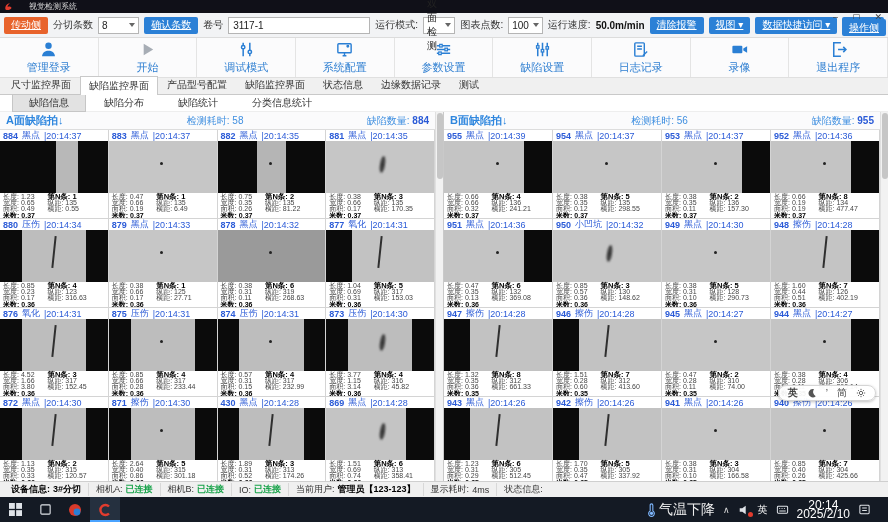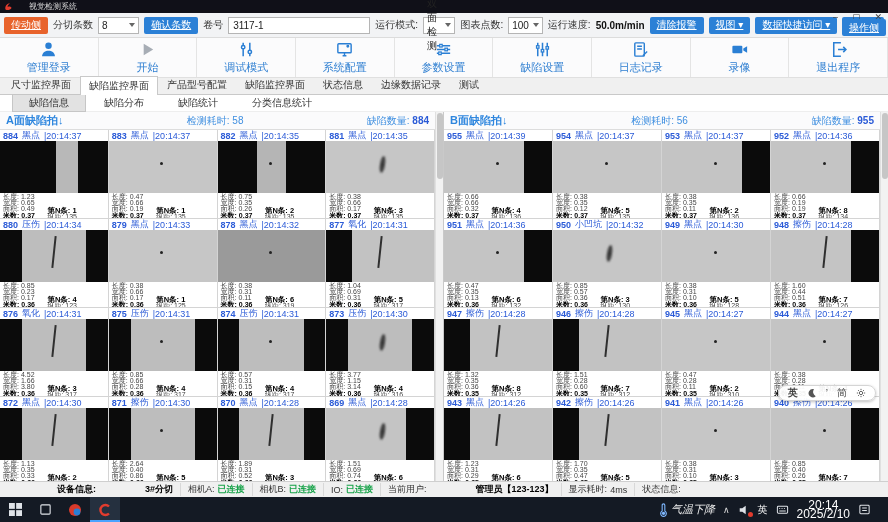--- a/index.html
+++ b/index.html
@@ -64,39 +64,39 @@
   .v4{background:#9a9a9a;}
   .v5{background:linear-gradient(90deg,#c4c4c4 0 74%,#0b0b0b 74% 100%);}
   .v6{background:linear-gradient(90deg,#0b0b0b 0 24%,#c2c2c2 24% 100%);}
   .v7{background:linear-gradient(90deg,#0b0b0b 0 36%,#b5b5b5 36% 64%,#0b0b0b 64% 100%);}
   .dot::after{content:"";position:absolute;left:48%;top:40%;width:3px;height:3px;background:#222;border-radius:50%;}
   .smudge::after{content:"";position:absolute;left:50%;top:28%;width:5px;height:17px;background:#3a3a3a;border-radius:50%;filter:blur(1px);transform:rotate(9deg);}
   .scratch::after{content:"";position:absolute;left:49%;top:12%;width:2px;height:32px;background:#2f2f2f;filter:blur(.5px);transform:rotate(6deg);}
   .cell-stats{position:relative;height:26px;padding:1px 3px;font-size:7px;line-height:6.2px;color:#444;}
   .cell-stats .sline{white-space:nowrap;}
   .cell-stats .mline{color:#000;font-weight:bold;}
-  .col-r{position:absolute;left:44%;top:15px;}
+  .col-r{position:absolute;left:44%;top:1px;}
   .col-r .strip-line{color:#000;font-weight:bold;font-size:7.5px;}
 
   
   .statusbar{height:16px;background:#f0f0f0;border-top:1px solid #cfcfcf;display:flex;align-items:center;font-size:9px;color:#333;padding:0 4px;white-space:nowrap;}
   .statusbar .seg{padding:0 7px;border-right:1px solid #d8d8d8;display:flex;gap:3px;align-items:center;}
   .statusbar .seg:last-child{border-right:none;}
-  .statusbar b{color:#000;margin-left:46px;}
+  .statusbar b{color:#000;}
   .ok{color:#18a34a;font-weight:bold;}
 
   
   .taskbar{height:25px;background:#141a24;display:flex;align-items:stretch;color:#dfe3e8;}
   .tb-left{display:flex;}
   .tb-btn{width:30px;display:flex;align-items:center;justify-content:center;cursor:pointer;}
   .tb-btn.active{background:#25303f;box-shadow:inset 0 -2px 0 #4aa3ff;}
   .tb-spacer{flex:1;}
   .tb-right{display:flex;align-items:center;gap:8px;padding-right:4px;}
   .tb-right .titem{display:flex;align-items:center;gap:3px;font-size:9px;cursor:pointer;position:relative;}
-  .weather{font-size:11px;color:#eee;font-style:italic;}
+  .weather{font-size:14px;color:#eee;}
   .caret-up{font-size:9px;color:#ddd;}
   .badge{position:absolute;right:-3px;bottom:-1px;width:5px;height:5px;border-radius:50%;background:#e23c2e;}
   .ime-en{font-size:10px;color:#fff;}
   .clock{font-size:12px;line-height:9px;text-align:center;color:#fff;cursor:pointer;}
   .show-desktop{width:5px;border-left:1px solid #3a4250;cursor:pointer;}
 
   
   .ime-pill{position:absolute;right:12px;bottom:121px;height:16px;background:rgba(255,255,255,.95);border:1px solid #d5d5d5;border-radius:8px;box-shadow:0 1px 3px rgba(0,0,0,.25);display:flex;align-items:center;gap:9px;padding:0 9px;font-size:10px;color:#444;}
   .ime-pill span{cursor:pointer;}
   .ime-pill svg{width:10px;height:10px;display:block;cursor:pointer;}
@@ -520,21 +520,21 @@
       <div class="col-r">
         <div class="strip-line"><span>第N条:</span> <span>5</span></div>
         <div class="sline"><span>纵距:</span> <span>315</span></div>
         <div class="sline"><span>横距:</span> <span>301.18</span></div>
       </div>
     </div>
   </div>
 
   <div class="cell">
     <div class="cell-head">
-      <span class="c-id">870</span>
+      <span class="c-id">430</span>
       <span class="c-type">黑点</span>
       <span class="c-time">|20:14:28</span>
     </div>
     <div class="cell-img v3 scratch"></div>
     <div class="cell-stats">
       <div class="sline"><span>长度:</span> <span>1.89</span></div>
       <div class="sline"><span>宽度:</span> <span>0.31</span></div>
       <div class="sline"><span>面积:</span> <span>0.52</span></div>
       <div class="sline mline"><span>米数:</span> <span>0.36</span></div>
       <div class="col-r">

